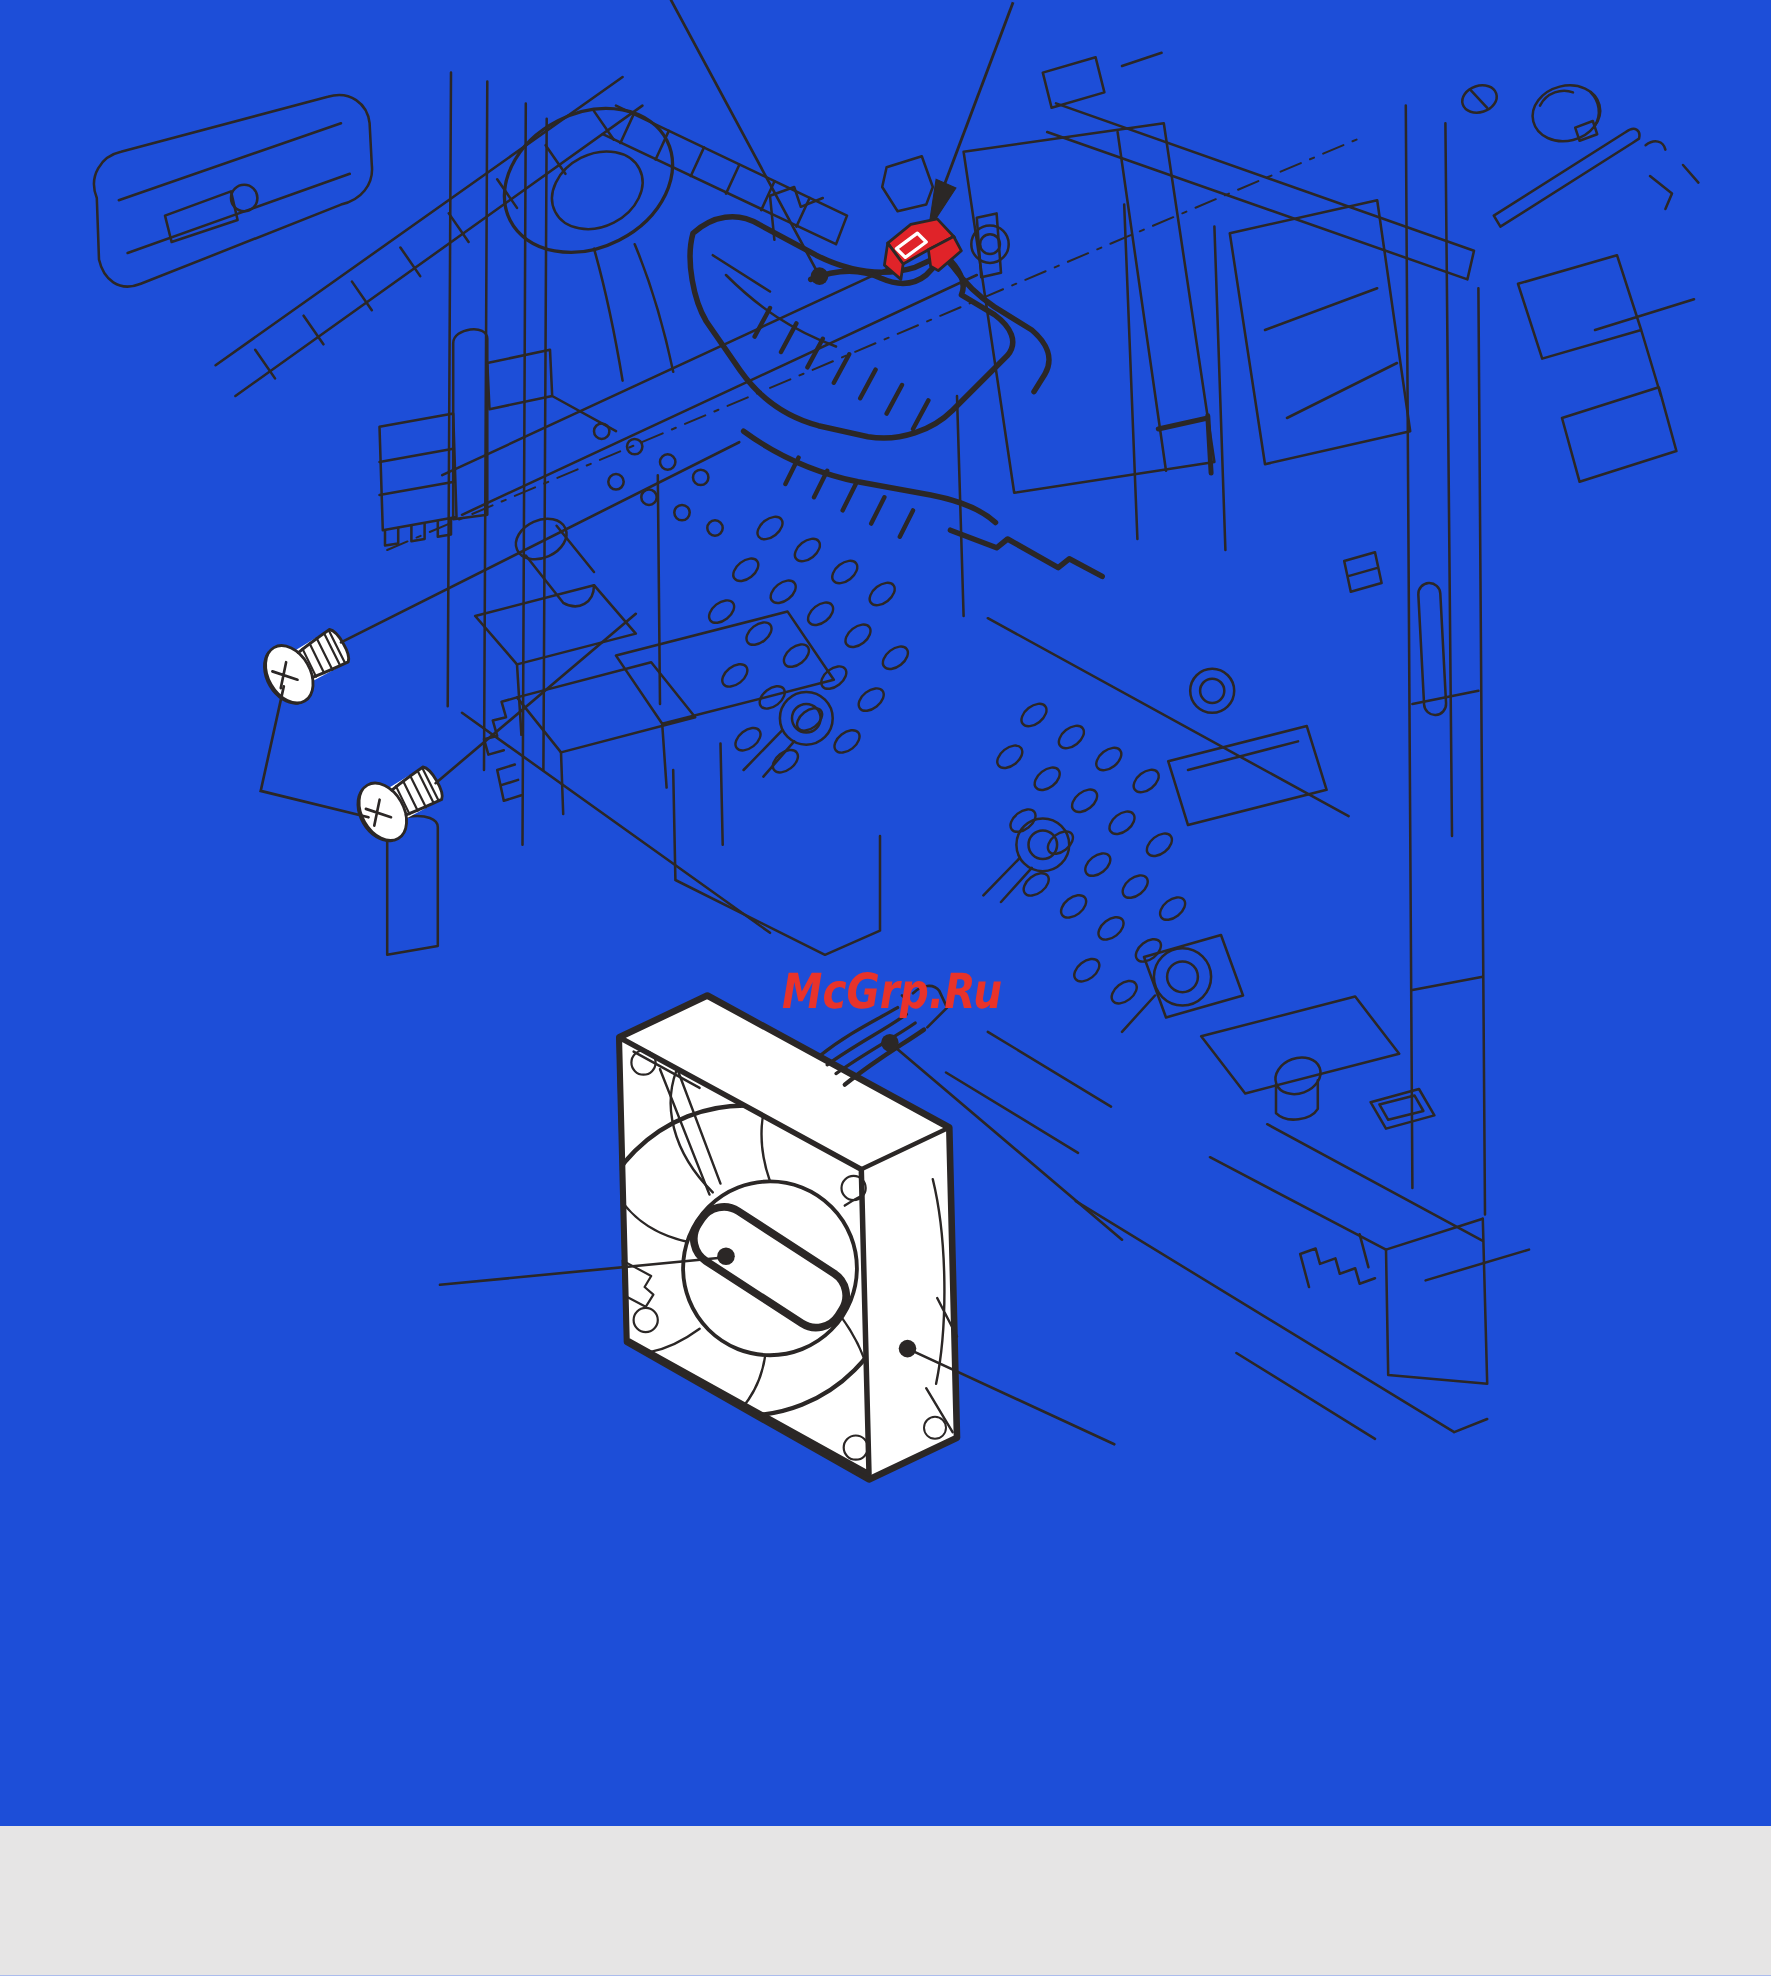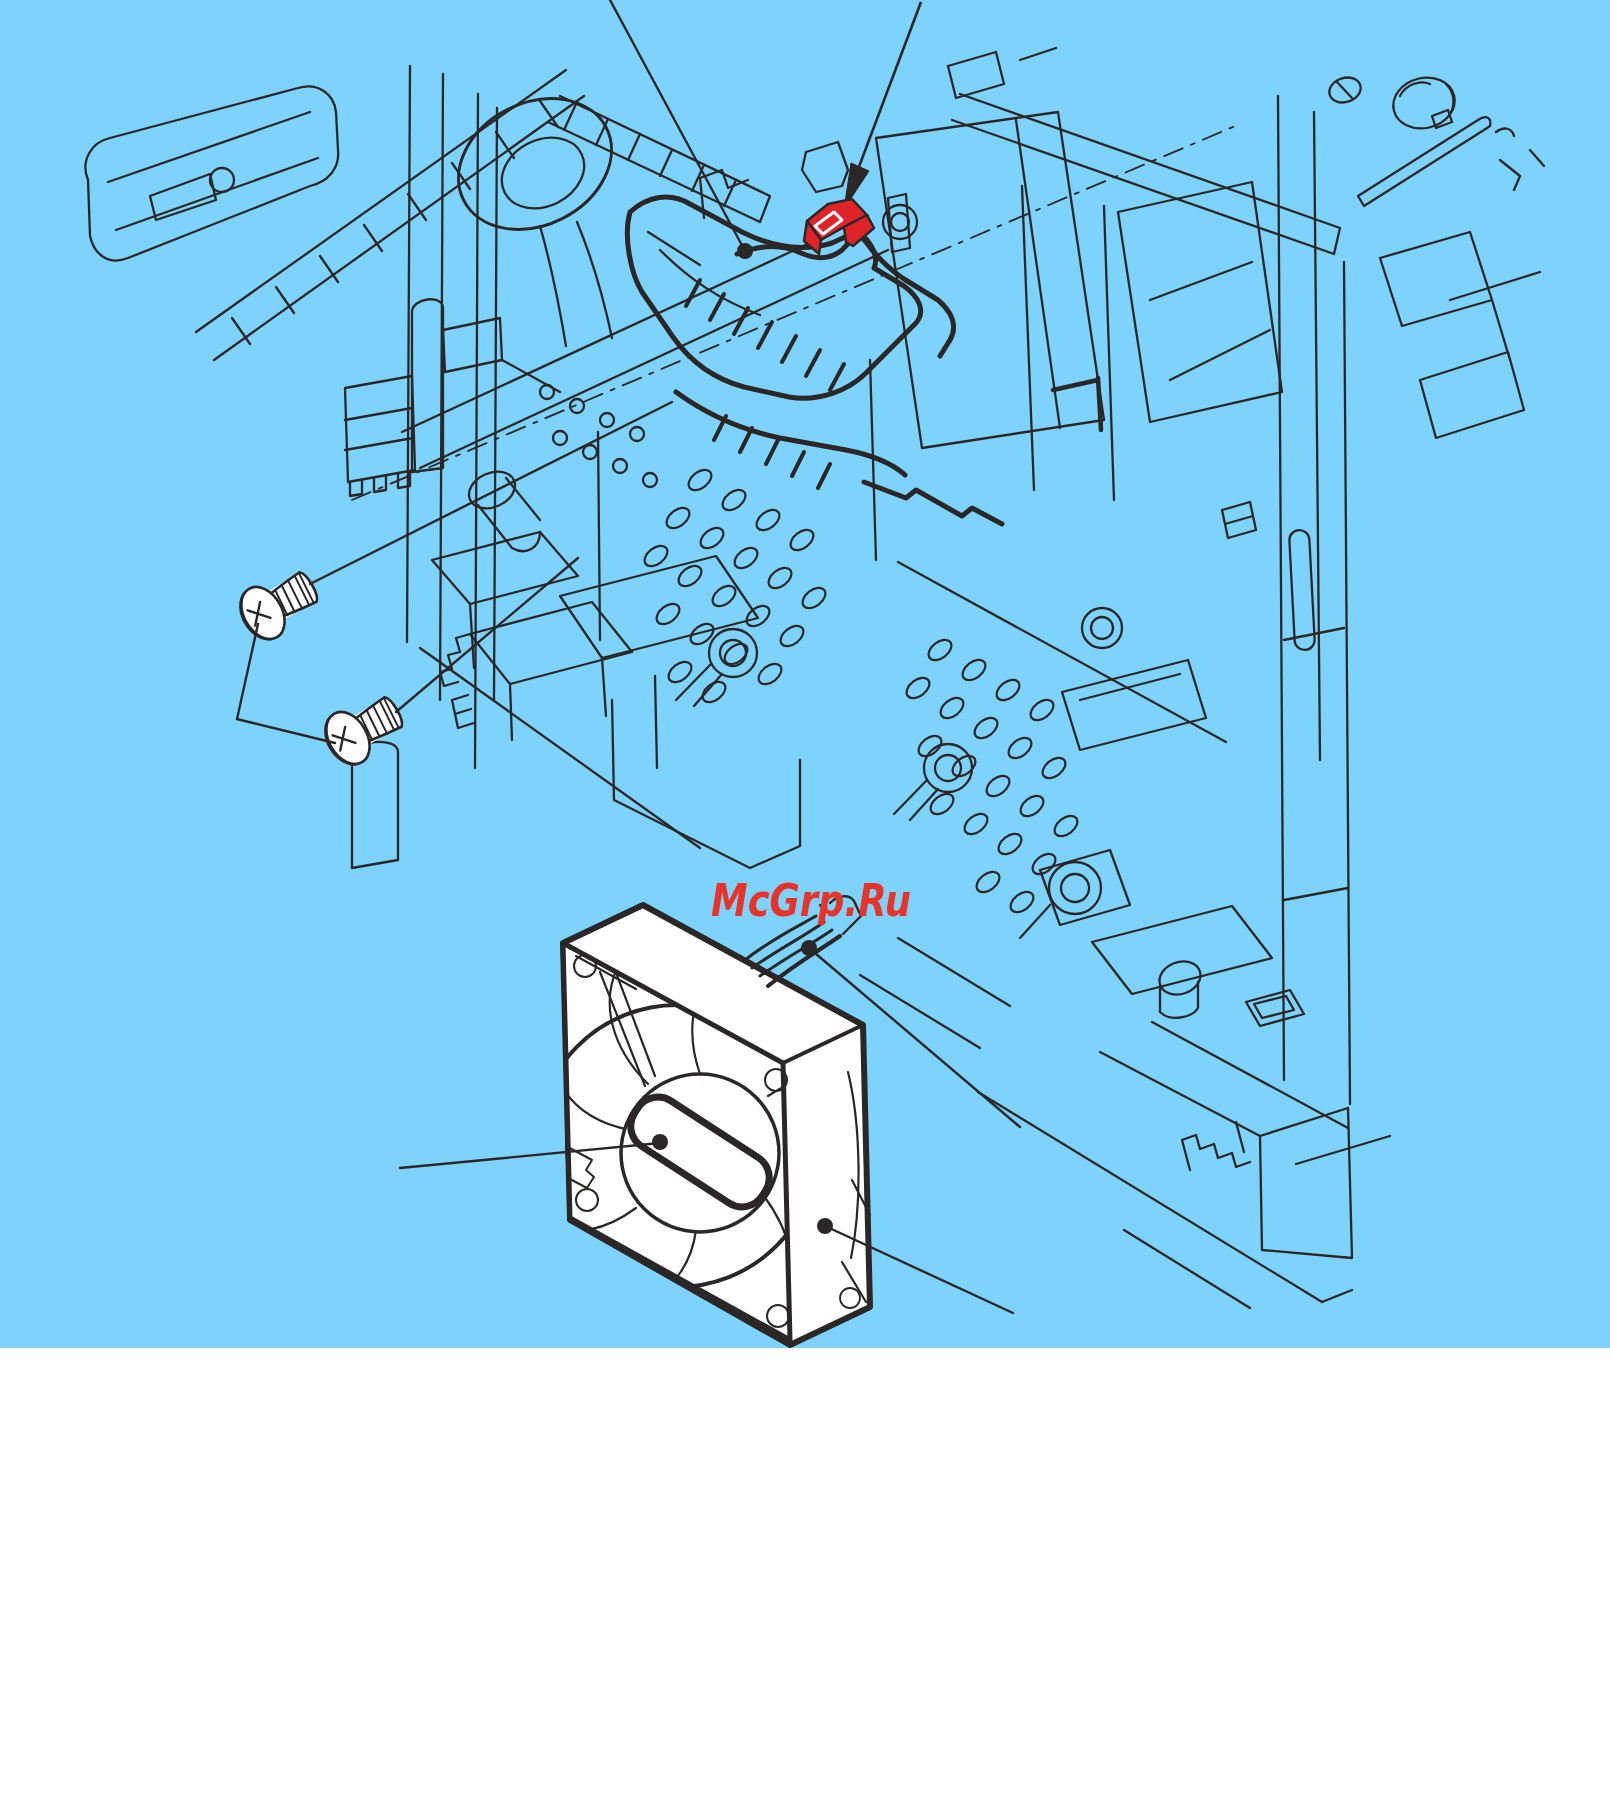--- a/index.html
+++ b/index.html
@@ -1,16 +1,16 @@
 <!DOCTYPE html>
 <html><head>
 <meta charset="utf-8">
 <style>
   html,body{margin:0;padding:0;background:#fff;}
-  .stage{position:relative;width:1610px;height:1348px;background:#7dd3fc;overflow:hidden;
+  .stage{position:relative;width:1610px;height:1796px;background:#1d4ed8;overflow:hidden;
          font-family:"DejaVu Sans","Liberation Sans",sans-serif;}
   svg{position:absolute;left:0;top:0;}
   .wm{font-style:italic;font-weight:bold;letter-spacing:0px;}
 </style>
 </head>
 <body>
 
 <div class="stage">
 <svg width="1610" height="1796" viewBox="0 0 1610 1796">
 

